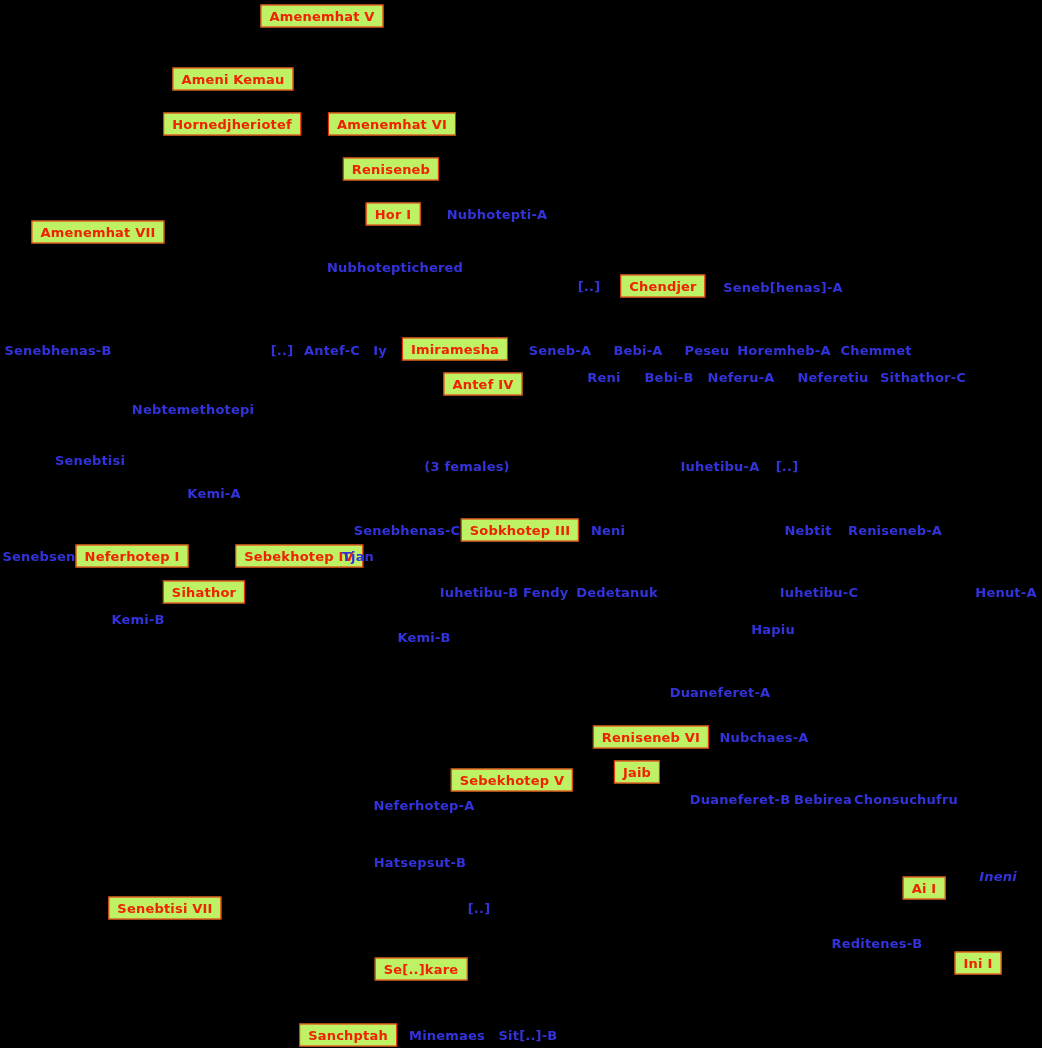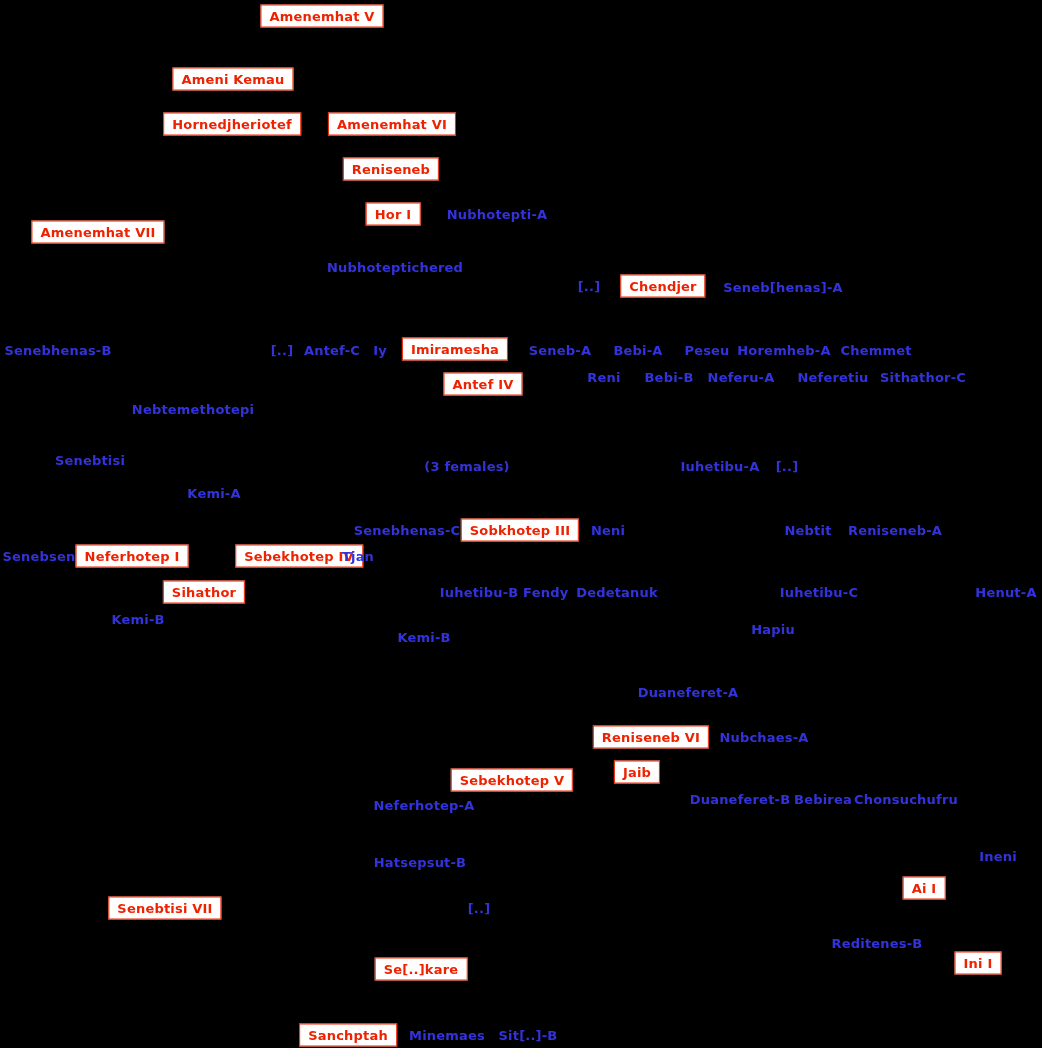--- a/index.html
+++ b/index.html
@@ -24,21 +24,21 @@
     line-height: 1;
     letter-spacing: 0.2px;
     cursor: default;
   }
   .family {
     color: var(--family-color);
   }
   .king {
     color: var(--king-color);
     border: 1.5px solid var(--king-color);
-    background: #ffffff;
+    background: #bef264;
     padding: 4px 8px;
   }
 </style>
 </head>
 <body>
 
 <div id="canvas" style="--king-color: #ee2200; --family-color: #3333dd;">
     <div class="node king" style="left: 322px; top: 16px;">Amenemhat V</div>
     <div class="node king" style="left: 233px; top: 79px;">Ameni Kemau</div>
     <div class="node king" style="left: 232px; top: 124px;">Hornedjheriotef</div>
@@ -83,32 +83,32 @@
     <div class="node king" style="left: 271px; top: 556px; margin-left: 28px;">Sebekhotep IV</div>
     <div class="node family" style="left: 358px; top: 556px;">Tjan</div>
     <div class="node king" style="left: 204px; top: 592px;">Sihathor</div>
     <div class="node family" style="left: 504px; top: 592px;">Iuhetibu-B Fendy</div>
     <div class="node family" style="left: 617px; top: 592px;">Dedetanuk</div>
     <div class="node family" style="left: 819px; top: 592px;">Iuhetibu-C</div>
     <div class="node family" style="left: 1006px; top: 592px;">Henut-A</div>
     <div class="node family" style="left: 138px; top: 619px;">Kemi-B</div>
     <div class="node family" style="left: 773px; top: 629px;">Hapiu</div>
     <div class="node family" style="left: 424px; top: 637px;">Kemi-B</div>
-    <div class="node family" style="left: 688px; top: 692px; text-align: right;">Duaneferet-A</div>
+    <div class="node family" style="left: 720px; top: 692px; text-align: right;">Duaneferet-A</div>
     <div class="node king" style="left: 512px; top: 780px;">Sebekhotep V</div>
     <div class="node king" style="left: 651px; top: 737px;">Reniseneb VI</div>
     <div class="node family" style="left: 764px; top: 737px;">Nubchaes-A</div>
     <div class="node king" style="left: 637px; top: 772px;">Jaib</div>
     <div class="node family" style="left: 740px; top: 799px;">Duaneferet-B</div>
     <div class="node family" style="left: 823px; top: 799px;">Bebirea</div>
     <div class="node family" style="left: 906px; top: 799px;">Chonsuchufru</div>
     <div class="node family" style="left: 424px; top: 805px;">Neferhotep-A</div>
     <div class="node family" style="left: 420px; top: 862px;">Hatsepsut-B</div>
     <div class="node king" style="left: 924px; top: 888px;">Ai I</div>
-    <div class="node family" style="left: 998px; top: 856px;">Ineni</div>
+    <div class="node family" style="left: 998px; top: 876px; font-style: italic;">Ineni</div>
     <div class="node king" style="left: 165px; top: 908px;">Senebtisi VII</div>
     <div class="node family" style="left: 479px; top: 908px;">[..]</div>
     <div class="node family" style="left: 877px; top: 943px;">Reditenes-B</div>
     <div class="node king" style="left: 978px; top: 943px; margin-top: 20px;">Ini I</div>
     <div class="node king" style="left: 421px; top: 969px;">Se[..]kare</div>
     <div class="node king" style="left: 348px; top: 1035px;">Sanchptah</div>
     <div class="node family" style="left: 447px; top: 1035px;">Minemaes</div>
     <div class="node family" style="left: 528px; top: 1035px;">Sit[..]-B</div>
   </div>
 

